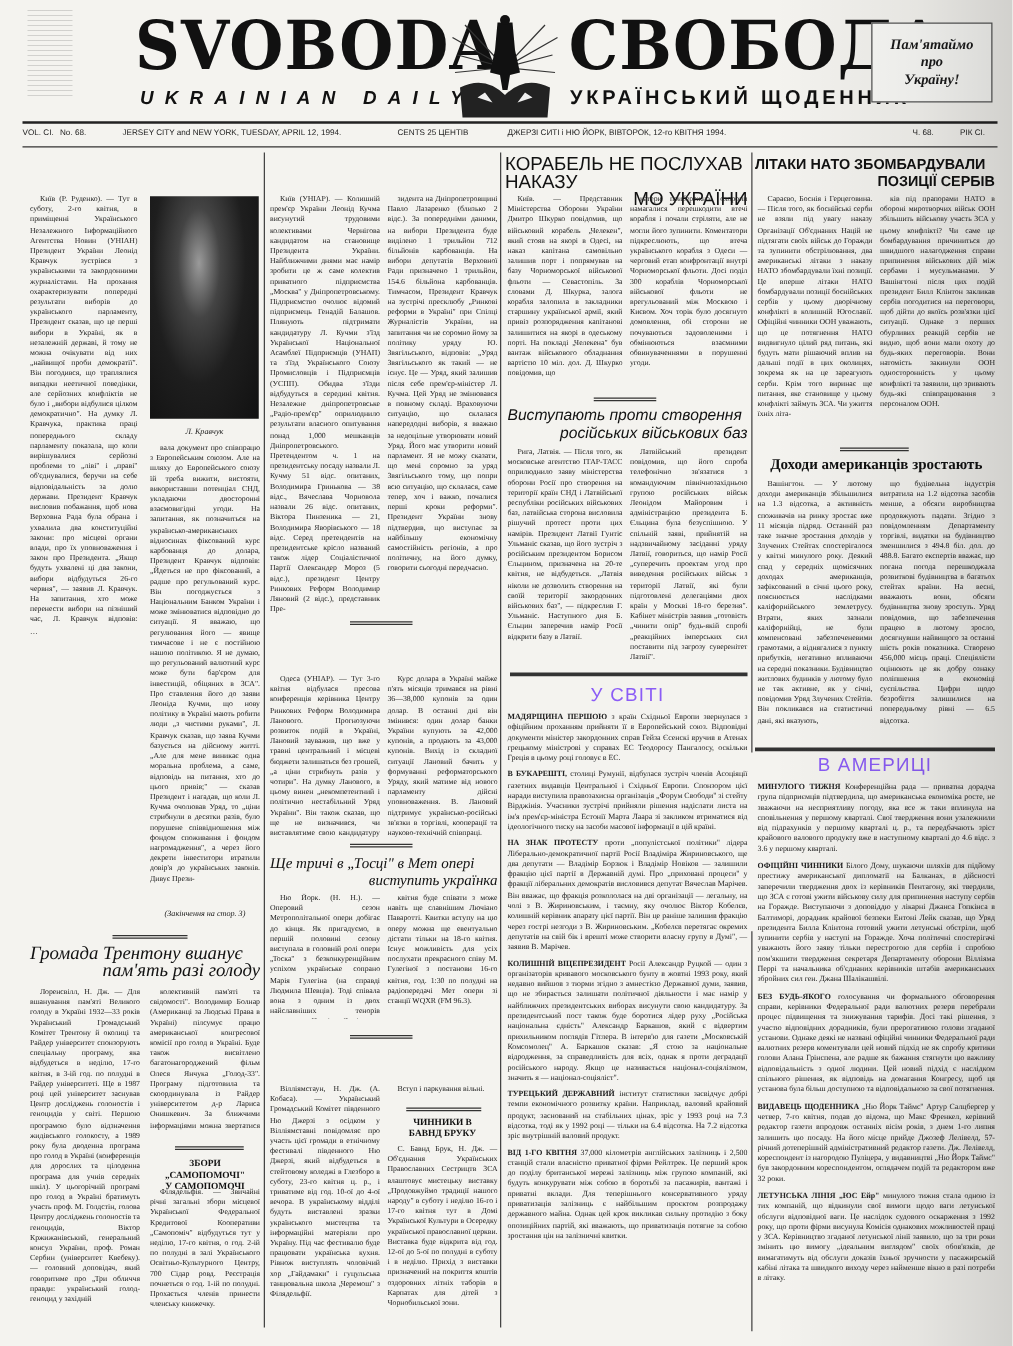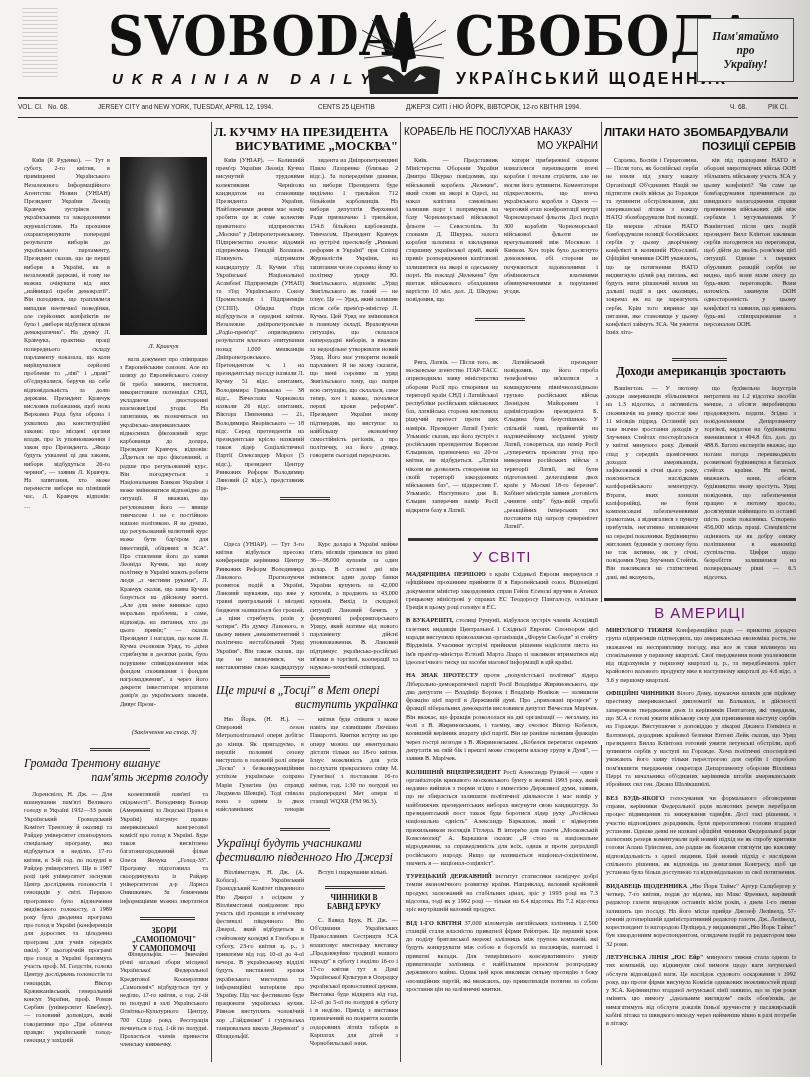--- a/index.html
+++ b/index.html
@@ -36,21 +36,21 @@
   .headline { position: absolute; font-family: "Liberation Serif", serif; font-weight: 700; text-transform: none; line-height: 14px; color: #111; }
   .headline .l2 { display: block; text-align: right; }
   .hl-sans { font-family: "Liberation Sans", sans-serif; }
   .hl-italic { font-style: italic; font-weight: 400; font-family: "Liberation Sans", sans-serif; }
   .body-text { position: absolute; font-family: "Liberation Serif", serif; font-size: 6.2px; line-height: 8.2px; text-align: justify; color: #222; overflow: hidden; }
   .body-text p { text-indent: 8px; margin-bottom: 1px; }
   .body-text b { font-weight: 700; }
   .photo { position: absolute; background: radial-gradient(ellipse at 45% 30%, #9a9a9a 0%, #444 25%, #1e1e1e 55%, #111 100%); }
   .caption { position: absolute; font-style: italic; font-size: 6.5px; text-align: center; }
   .divider { position: absolute; height: 3px; border-top: 1px solid #333; border-bottom: 1px solid #333; }
-  .section-head { position: absolute; font-family: "Liberation Sans", sans-serif; font-size: 15px; letter-spacing: 1px; text-align: center; color: #701a75; }
+  .section-head { position: absolute; font-family: "Liberation Sans", sans-serif; font-size: 15px; letter-spacing: 1px; text-align: center; color: #8b5cf6; }
   .shade { position: absolute; background: linear-gradient(90deg, rgba(0,0,0,0) 0%, rgba(0,0,0,0.06) 60%, rgba(0,0,0,0.14) 100%); pointer-events: none; }
   .continued { position: absolute; font-style: italic; font-size: 6.5px; text-align: center; }
 </style>
 </head>
 <body>
 
 <div class="page">
 
   <div class="masthead">
     <div class="emblem-left"></div>
@@ -105,43 +105,39 @@
   <div class="caption" style="left:120px; top:342px; width:87px">Л. Кравчук</div>
   <div class="body-text" style="left:120px; top:355px; width:88px; height:370px">
     <p>вала документ про співпрацю з Европейським союзом. Але на шляху до Европейського союзу їй треба вижити, вистояти, використавши потенціал СНД, укладаючи двосторонні взаємовигідні угоди. На запитання, як позначиться на українсько-американських відносинах фіксований курс карбованця до долара, Президент Кравчук відповів: „Йдеться не про фіксований, а радше про регульований курс. Він погоджується з Національним Банком України і може змінюватися відповідно до ситуації. Я вважаю, що регулювання його — явище тимчасове і не є постійною нашою політикою. Я не думаю, що регульований валютний курс може бути бар'єром для інвестицій, обіцяних в ЗСА". Про ставлення його до заяви Леоніда Кучми, що нову політику в Україні мають робити люди „з чистими руками", Л. Кравчук сказав, що заява Кучми базується на дійсному житті. „Але для мене виникає одна моральна проблема, а саме, відповідь на питання, хто до цього привів;" — сказав Президент і нагадав, що коли Л. Кучма очолював Уряд, то „ціни стрибнули в десятки разів, було порушене співвідношення між фондом споживання і фондом нагромадження", а через його декрети інвеститори втратили довір'я до українських законів. Дивує Прези-</p>
   </div>
   <div class="body-text" style="left:24px; top:502px; width:86px; height:233px">
     <p style="text-indent:0">…</p>
   </div>
   <div class="continued" style="left:120px; top:728px; width:88px">(Закінчення на стор. 3)</div>
   <div class="divider" style="left:90px; top:748px; width:60px"></div>
 
-  <div class="headline hl-italic" style="left:24px; top:756px; width:184px; font-size:12px; font-family:'Liberation Serif', serif;">
+  <div class="headline hl-italic" style="left:24px; top:756px; width:184px; font-size:15px; font-family:'Liberation Serif', serif;">
     <span>Громада Трентону вшанує</span>
-    <span class="l2">пам'ять жертв голоду</span>
+    <span class="l2">пам'ять разі голоду</span>
   </div>
   <div class="body-text" style="left:24px; top:790px; width:88px; height:265px">
     <p>Лоренсвілл, Н. Дж. — Для вшанування пам'яті Великого голоду в Україні 1932—33 років Український Громадський Комітет Трентону й околиці та Райдер університет спонзорують спеціальну програму, яка відбудеться в неділю, 17-го квітня, в 3-ій год. по полудні в Райдер університеті. Ще в 1987 році цей університет заснував Центр досліджень голоностів і геноцидів у світі. Першою програмою було відзначення жидівського голокосту, а 1989 року була дводенна програма про голод в Україні (конференція для дорослих та цілоденна програма для учнів середніх шкіл). У цьогорічній програмі про голод в Україні братимуть участь проф. М. Голдстін, голова Центру досліджень голоностів та геноцидів, Віктор Кржижанівський, генеральний консул України, проф. Роман Сербин (університет Квебеку). — головний доповідач, який говоритиме про „Три обличчя правди: український голод-геноцид у західній</p>
   </div>
   <div class="body-text" style="left:120px; top:790px; width:88px; height:115px">
     <p>колективній пам'яті та свідомості". Володимир Болнар (Американці за Людські Права в Україні) пілсумує працю американської конгресової комісії про голод в Україні. Буде також висвітлено багатонагороджений фільм Олеся Янчука „Голод-33". Програму підготовила та скоординувала із Райдер університетом д-р Лариса Онишкевич. За ближчими інформаціями можна звертатися до Н. Посіви на число телефону (609) 259-2763.</p>
   </div>
   <div class="divider" style="left:140px; top:917px; width:55px"></div>
   <div class="headline" style="left:120px; top:926px; width:88px; font-size:7.5px; line-height:9px; text-align:center">
     <span>ЗБОРИ „САМОПОМОЧІ"</span><br>
     <span>У САМОПОМОЧІ</span>
   </div>
   <div class="body-text" style="left:120px; top:950px; width:88px; height:100px">
     <p>Філядельфія. — Звичайні річні загальні збори місцевої Української Федеральної Кредитової Кооперативи „Самопоміч" відбудуться тут у неділю, 17-го квітня, о год. 2-ій по полудні в залі Українського Освітньо-Культурного Центру, 700 Сідар ровд. Реєстрація почнеться о год. 1-ій по полудні. Прохається членів принести членську книжечку.</p>
   </div>
 
-  <div class="headline" style="left:214px; top:125px; width:184px; font-size:12.5px">
-    <span>Л. КУЧМУ НА ПРЕЗИДЕНТА</span>
-    <span class="l2">ВИСУВАТИМЕ „МОСКВА"</span>
-  </div>
   <div class="body-text" style="left:216px; top:156px; width:88px; height:340px">
     <p>Київ (УНІАР). — Колишній прем'єр України Леонід Кучма висунутий трудовими колективами Чернігова кандидатом на становище Президента України. Найближчими днями має намір зробити це ж саме колектив приватного підприємства „Москва" у Дніпропетровському. Підприємство очолює відомий підприємець Генадій Балашов. Плянують підтримати кандидатуру Л. Кучми з'їзд Української Національної Асамблеї Підприємців (УНАП) та з'їзд Українського Союзу Промисловців і Підприємців (УСПП). Обидва з'їзди відбудуться в середині квітня. Незалежне дніпропетровське „Радіо-прем'єр" оприлюднило результати власного опитування понад 1,000 мешканців Дніпропетровського. Претендентом ч. 1 на президентську посаду назвали Л. Кучму 51 відс. опитаних, Володимира Гринькова — 38 відс., Вячеслава Чорновола назвали 26 відс. опитаних, Віктора Пинзеника — 21, Володимира Яворівського — 18 відс. Серед претендентів на президентське крісло названий також лідер Соціалістичної Партії Олександер Мороз (5 відс.), президент Центру Ринкових Реформ Володимир Ляновий (2 відс.), представник Пре-</p>
   </div>
   <div class="body-text" style="left:310px; top:156px; width:88px; height:340px">
     <p>зидента на Дніпропетровщині Павло Лазаренко (близько 2 відс.). За попередніми даними, на вибори Президента буде виділено 1 трильйон 712 більйонів карбованців. На вибори депутатів Верховної Ради призначено 1 трильйон, 154.6 більйона карбованців. Тимчасом, Президент Кравчук на зустрічі пресклюбу „Ринкові реформи в Україні" при Спілці Журналістів України, на запитання чи не соромно йому за політику уряду Ю. Звягільського, відповів: „Уряд Звягільського як такий — не існує. Це — Уряд, який залишив після себе прем'єр-міністер Л. Кучма. Цей Уряд не змінювався в повному складі. Враховуючи ситуацію, що склалася напередодні виборів, я вважаю за недоцільне утворювати новий Уряд. Його має утворити новий парламент. Я не можу сказати, що мені соромно за уряд Звягільського тому, що попри всю ситуацію, що склалася, саме тепер, хоч і важко, почалися перші кроки реформи". Президент України знову підтвердив, що виступає за найбільшу економічну самостійність регіонів, а про політичну, на його думку, говорити сьогодні передчасно.</p>
   </div>
   <div class="divider" style="left:280px; top:497px; width:50px"></div>
 
   <div class="body-text" style="left:216px; top:540px; width:88px; height:130px">
     <p>Одеса (УНІАР). — Тут 3-го квітня відбулася пресова конференція керівника Центру Ринкових Реформ Володимира Ланового. Прогнозуючи розвиток подій в Україні, Лановий зауважив, що вже у травні центральний і місцеві бюджети залишаться без грошей, „а ціни стрибнуть разів у чотири". На думку Ланового, в цьому винен „некомпетентний і політично нестабільний Уряд України". Він також сказав, що ще не визначився, чи виставлятиме свою кандидатуру на пост Президента.</p>
@@ -156,51 +152,51 @@
     <span class="l2">виступить українка</span>
   </div>
   <div class="body-text" style="left:216px; top:715px; width:88px; height:100px">
     <p>Ню Йорк. (Н. Н.). — Оперовий сезон Метрополітальної опери добігає до кінця. Як пригадуємо, в першій половині сезону виступала в головній ролі опери „Тоска" з безконкуренційним успіхом українське сопрано Марія Гулегіна (на справді Людмила Шевців). Тоді співала вона з одним із двох найславніших тенорів сьогодення Пласідо Домінго, а тепер двічі, 13-го і 16-го</p>
   </div>
   <div class="body-text" style="left:310px; top:715px; width:88px; height:100px">
     <p>квітня буде співати з може навіть ще славнішим Лючіано Паваротті. Квитки вступу на цю оперу можна ще евентуально дістати тільки на 18-го квітня. Існує можливість для усіх послухати прекрасного співу М. Гулегіної з постанови 16-го квітня, год. 1:30 по полудні на радіопередачі Мет опери зі станції WQXR (FM 96.3).</p>
   </div>
   <div class="divider" style="left:280px; top:828px; width:50px"></div>
 
-  <div class="headline hl-italic" style="left:216px; top:836px; width:182px; font-size:12px; font-family:'Liberation Serif', serif;">
-    <span>Українці будуть учасниками</span>
-    <span style="display:block">фестивалю південного Ню Джерзі</span>
-  </div>
   <div class="body-text" style="left:216px; top:868px; width:88px; height:190px">
     <p>Вілліямстаун, Н. Дж. (А. Кобаса). — Український Громадський Комітет південного Ню Джерзі з осідком у Вілліямставні повідомляє про участь цієї громади в етнічному фестивалі південного Ню Джерзі, який відбудеться в стейтовому коледжі в Глезборо в суботу, 23-го квітня ц. р., і триватиме від год. 10-ої до 4-ої вечора. В українському відділі будуть виставлені зразки українського мистецтва та інформаційні матеріяли про Україну. Під час фестивалю буде працювати українська кухня. Рівнож виступлять чоловічий хор „Гайдамаки" і гуцульська танцювальна школа „Черемош" з Філядельфії.</p>
   </div>
   <div class="body-text" style="left:310px; top:868px; width:88px; height:14px">
     <p>Вступ і паркування вільні.</p>
   </div>
   <div class="divider" style="left:325px; top:886px; width:60px"></div>
   <div class="headline" style="left:310px; top:893px; width:88px; font-size:7.5px; line-height:9px; text-align:center">
     <span>ЧИННИКИ В</span><br>
     <span>БАВНД БРУКУ</span>
   </div>
   <div class="body-text" style="left:310px; top:916px; width:88px; height:140px">
     <p>С. Бавнд Брук, Н. Дж. — Об'єднання Українських Православних Сестрицтв ЗСА влаштовує мистецьку виставку „Продовжуймо традиції нашого народу" в суботу і неділю 16-го і 17-го квітня тут в Домі Української Культури в Осередку української православної церкви. Виставка буде відкрита від год. 12-ої до 5-ої по полудні в суботу і в неділю. Прихід з виставки призначений на покриття коштів оздоровних літніх таборів в Карпатах для дітей з Чорнобильської зони.</p>
   </div>
 
-  <div class="headline hl-sans" style="left:404px; top:125px; width:194px; font-size:10px; font-weight:400">
+  <div class="headline hl-sans" style="left:404px; top:125px; width:194px; font-size:15px; font-weight:400">
     <span>КОРАБЕЛЬ НЕ ПОСЛУХАВ НАКАЗУ</span>
     <span class="l2">МО УКРАЇНИ</span>
   </div>
   <div class="body-text" style="left:406px; top:156px; width:92px; height:160px">
     <p>Київ. — Представник Міністерства Оборони України Дмитро Шкурко повідомив, що військовий корабель „Челекен", який стояв на якорі в Одесі, на наказ капітана самовільно залишив порт і попрямував на базу Чорноморської військової фльоти — Севастопіль. За словами Д. Шкурка, залога корабля залопила в закладники старшину української армії, який привіз розпорядження капітанові залишитися на якорі в одеському порті. На покладі „Челекена" був вантаж військового обладнання вартістю 10 міл. дол. Д. Шкурко повідомив, що</p>
   </div>
   <div class="body-text" style="left:504px; top:156px; width:94px; height:160px">
     <p>катери прибережної охорони намагалися перешкодити втечі корабля і почали стріляти, але не могли його зупинити. Коментатори підкреслюють, що втеча українського корабля з Одеси — черговий етап конфронтації внутрі Чорноморської фльоти. Досі поділ 300 кораблів Чорноморської військової фльоти не врегульований між Москвою і Києвом. Хоч торік було досягнуто домовлення, обі сторони не почуваються задоволеними і обмінюються взаємними обвинуваченнями в порушенні угоди.</p>
   </div>
   <div class="divider" style="left:475px; top:318px; width:50px"></div>
 
+  <div class="headline hl-italic" style="left:406px; top:325px; width:192px; font-size:12.5px">
+    <span>Виступають проти створення</span>
+    <span class="l2">російських військових баз</span>
+  </div>
   <div class="body-text" style="left:406px; top:358px; width:92px; height:175px">
     <p>Рига, Латвія. — Після того, як московське агентство ІТАР-ТАСС оприлюднило заяву міністерства оборони Росії про створення на території країн СНД і Латвійської республіки російських військових баз, латвійська сторона висловила рішучий протест проти цих намірів. Президент Латвії Гунтіс Ульманіс сказав, що його зустріч з російським президентом Борисом Єльцином, призначена на 20-те квітня, не відбудеться. „Латвія ніколи не дозволить створення на своїй території закордонних військових баз", — підкреслив Г. Ульманіс. Наступного дня Б. Єльцин заперечив намір Росії відкрити базу в Латвії.</p>
   </div>
   <div class="body-text" style="left:504px; top:358px; width:94px; height:175px">
     <p>Латвійський президент повідомив, що його спроба телефонічно зв'язатися з командуючим північнозахідньою групою російських військ Леонідом Майоровим і адміністрацією президента Б. Єльцина була безуспішною. У спільній заяві, прийнятій на надзвичайному засіданні уряду Латвії, говориться, що намір Росії „суперечить проектам угод про виведення російських військ з території Латвії, які були підготовлені делегаціями двох країн у Москві 18-го березня". Кабінет міністрів заявив „готовість „чинити опір" будь-якій спробі „реакційних імперських сил поставити під загрозу суверенітет Латвії".</p>
   </div>
   <div class="divider" style="left:408px; top:538px; width:190px; height:3px; background:#333; border:none"></div>
 
   <div class="section-head" style="left:406px; top:548px; width:192px">У СВІТІ</div>
   <div class="body-text" style="left:406px; top:570px; width:192px; height:490px; font-size:6.3px; line-height:8.3px">

